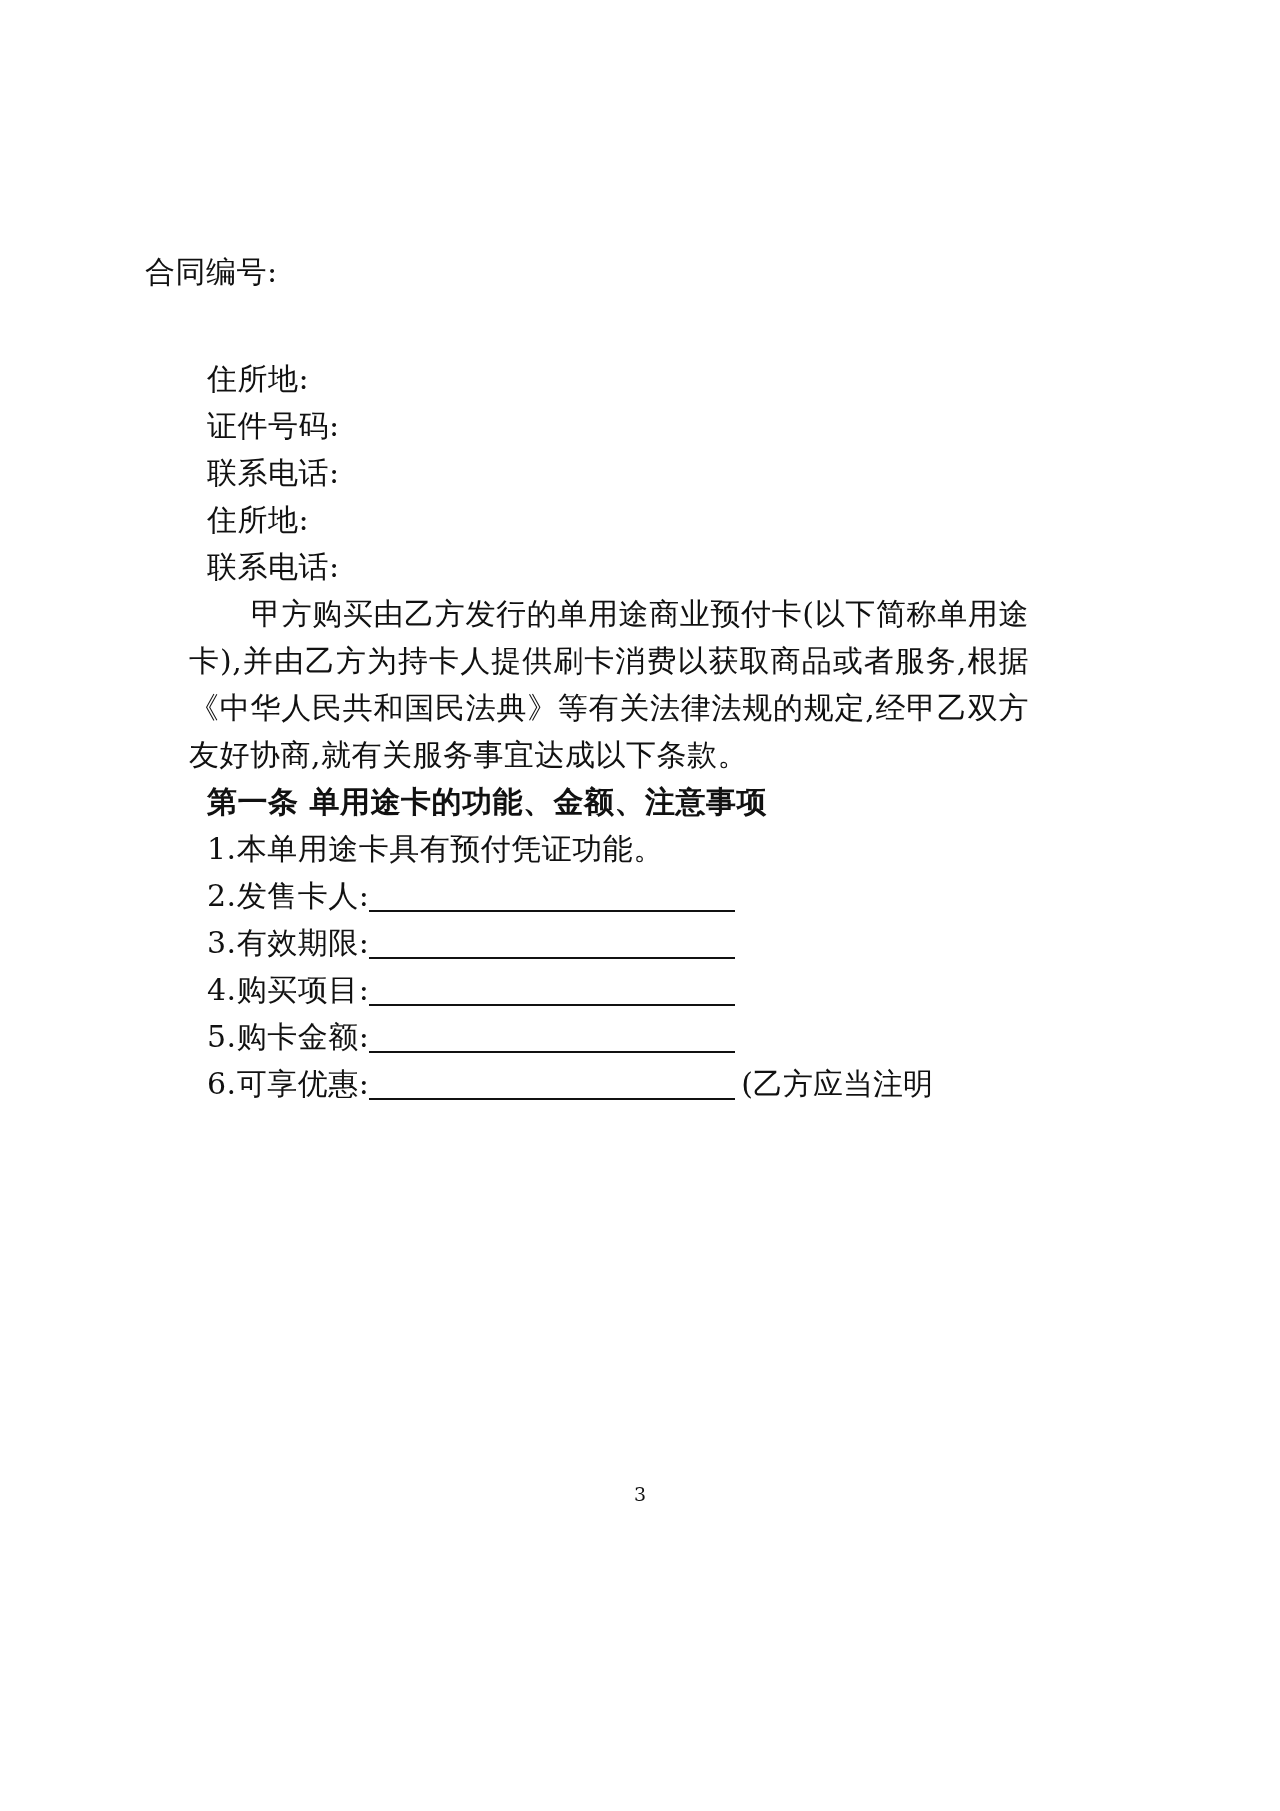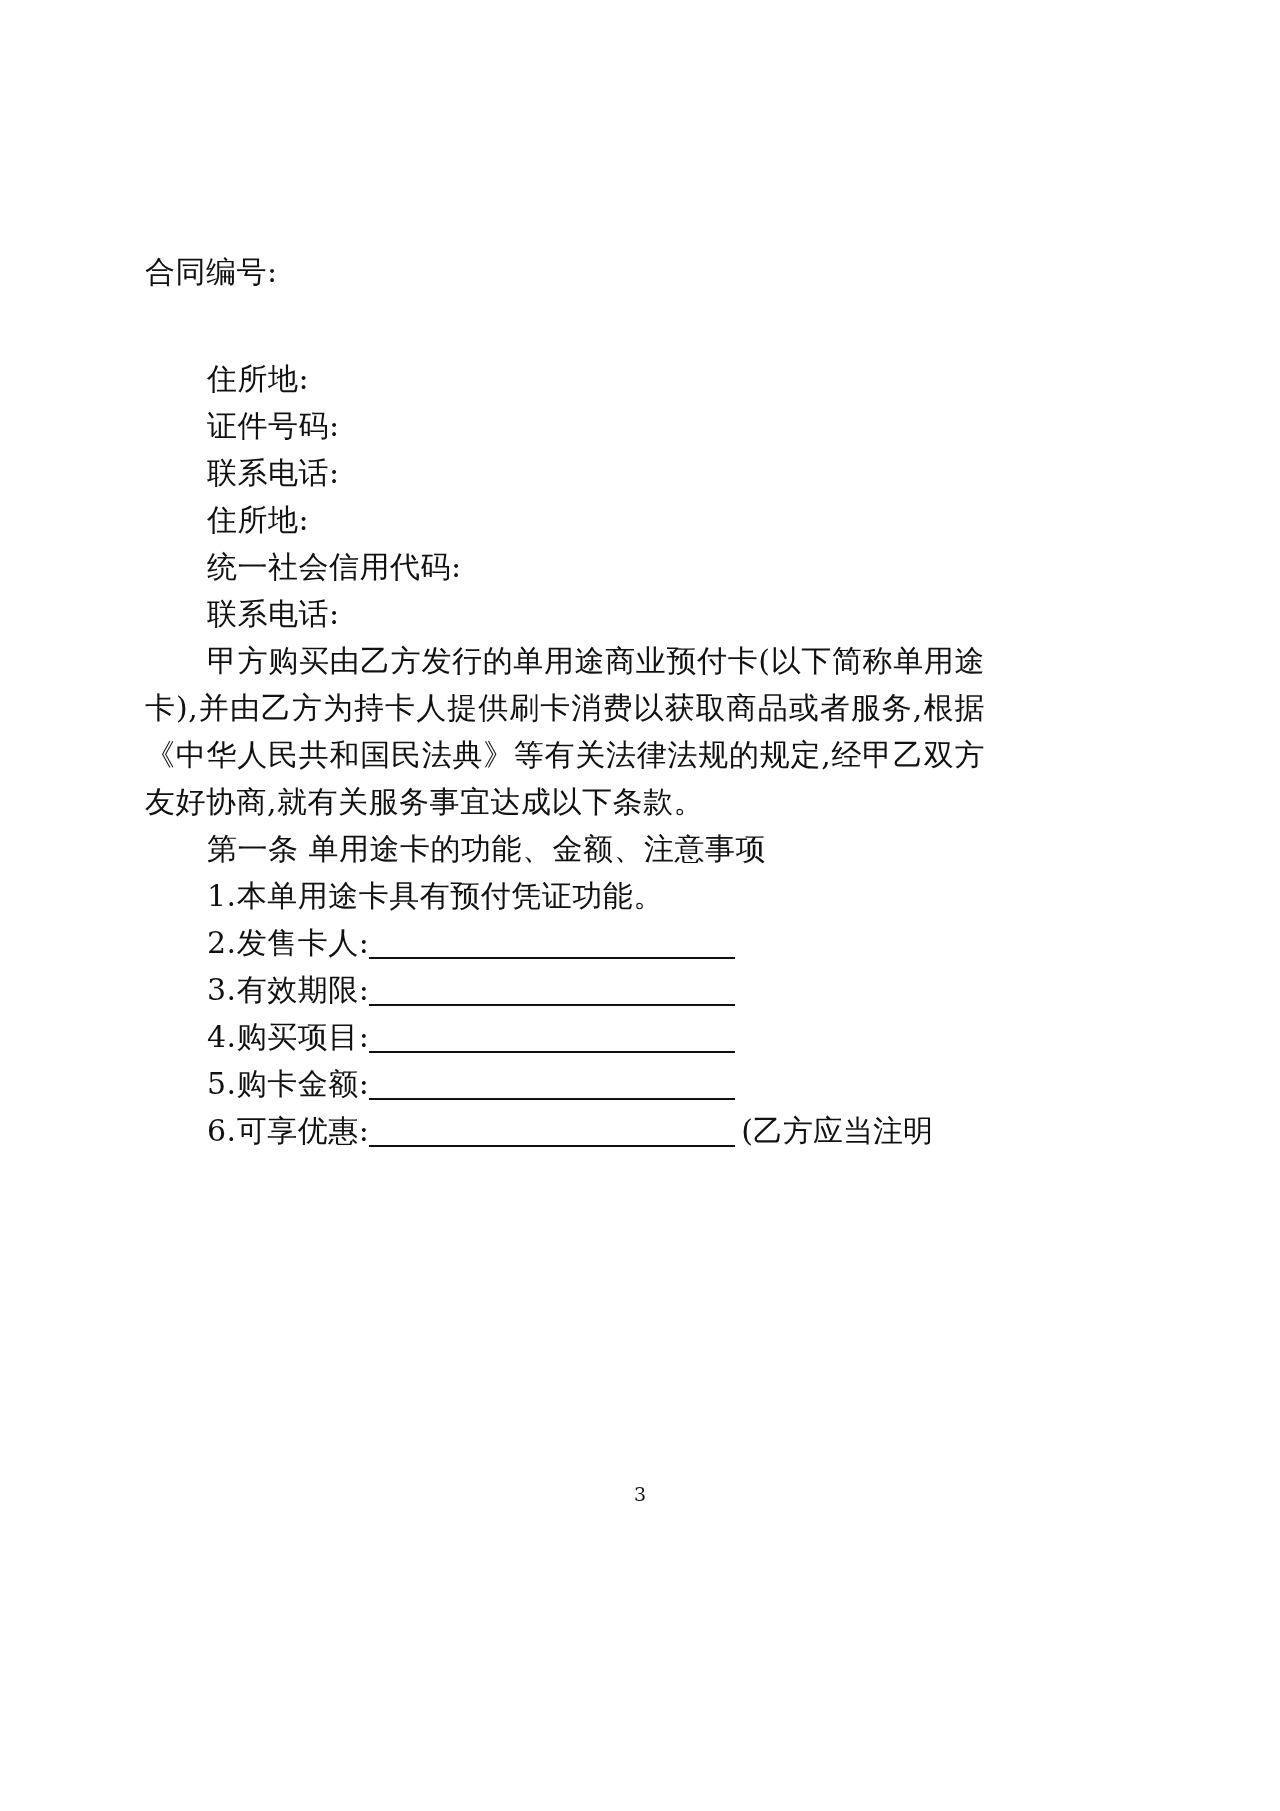--- a/index.html
+++ b/index.html
@@ -31,21 +31,21 @@
   .ln {
     font-size: 30px;
     line-height: 47px;
     letter-spacing: 0.5px;
     color: #111111;
     white-space: nowrap;
   }
   
   .ind-0 { margin-left: 0px; }
   .ind-1 { margin-left: 62px; }   
-  .ind-2 { margin-left: 62px; }   
+  .ind-2 { margin-left: 62px; font-weight: bold; }   
 
   .gap-lg { height: 60px; }
 
   
   .blank {
     display: inline-block;
     border-bottom: 2.5px solid #111111;
     vertical-align: -6px;
     height: 26px;
   }
@@ -58,20 +58,21 @@
 
   
   .para {
     font-size: 30px;
     line-height: 47px;
     letter-spacing: 0.5px;
     text-align: justify;
     text-justify: inter-ideograph;
     text-indent: 62px;
     width: 840px;
+    margin-left: 44px;
   }
 
   
   .item-row {
     font-size: 30px;
     line-height: 47px;
     margin-left: 62px;
     white-space: nowrap;
   }
   .item-row .lbl { letter-spacing: 0.5px; }
@@ -108,23 +109,20 @@
       <span>证件号码:</span>
     </div>
     <div class="ln ind-1">
       <span>联系电话:</span>
     </div>
 
     <div class="ln ind-1">
       <span>住所地:</span>
     </div>
     <div class="ln ind-1">
-      <span>统一社会信用代码:</span>
-    </div>
-    <div class="ln ind-1">
       <span>联系电话:</span>
     </div>
 
     <div class="para">甲方购买由乙方发行的单用途商业预付卡(以下简称单用途卡),并由乙方为持卡人提供刷卡消费以获取商品或者服务,根据《中华人民共和国民法典》等有关法律法规的规定,经甲乙双方友好协商,就有关服务事宜达成以下条款。</div>
 
     <div class="ln ind-2">第一条 单用途卡的功能、金额、注意事项</div>
 
     <div class="item-row">
       <span class="lbl">1.</span><span class="lbl">本单用途卡具有预付凭证功能。</span>
     </div>

